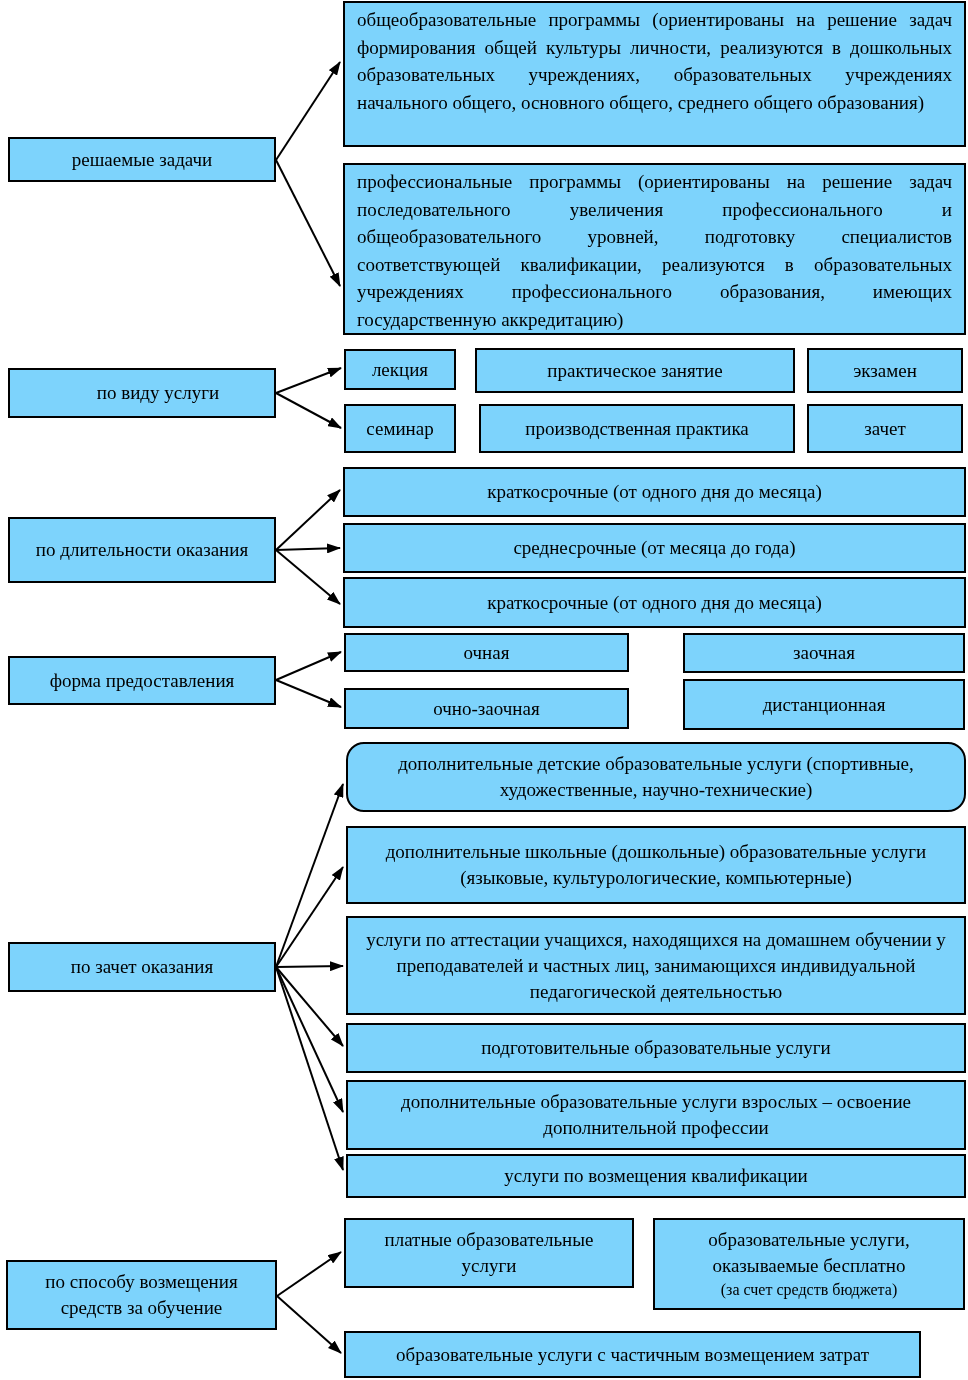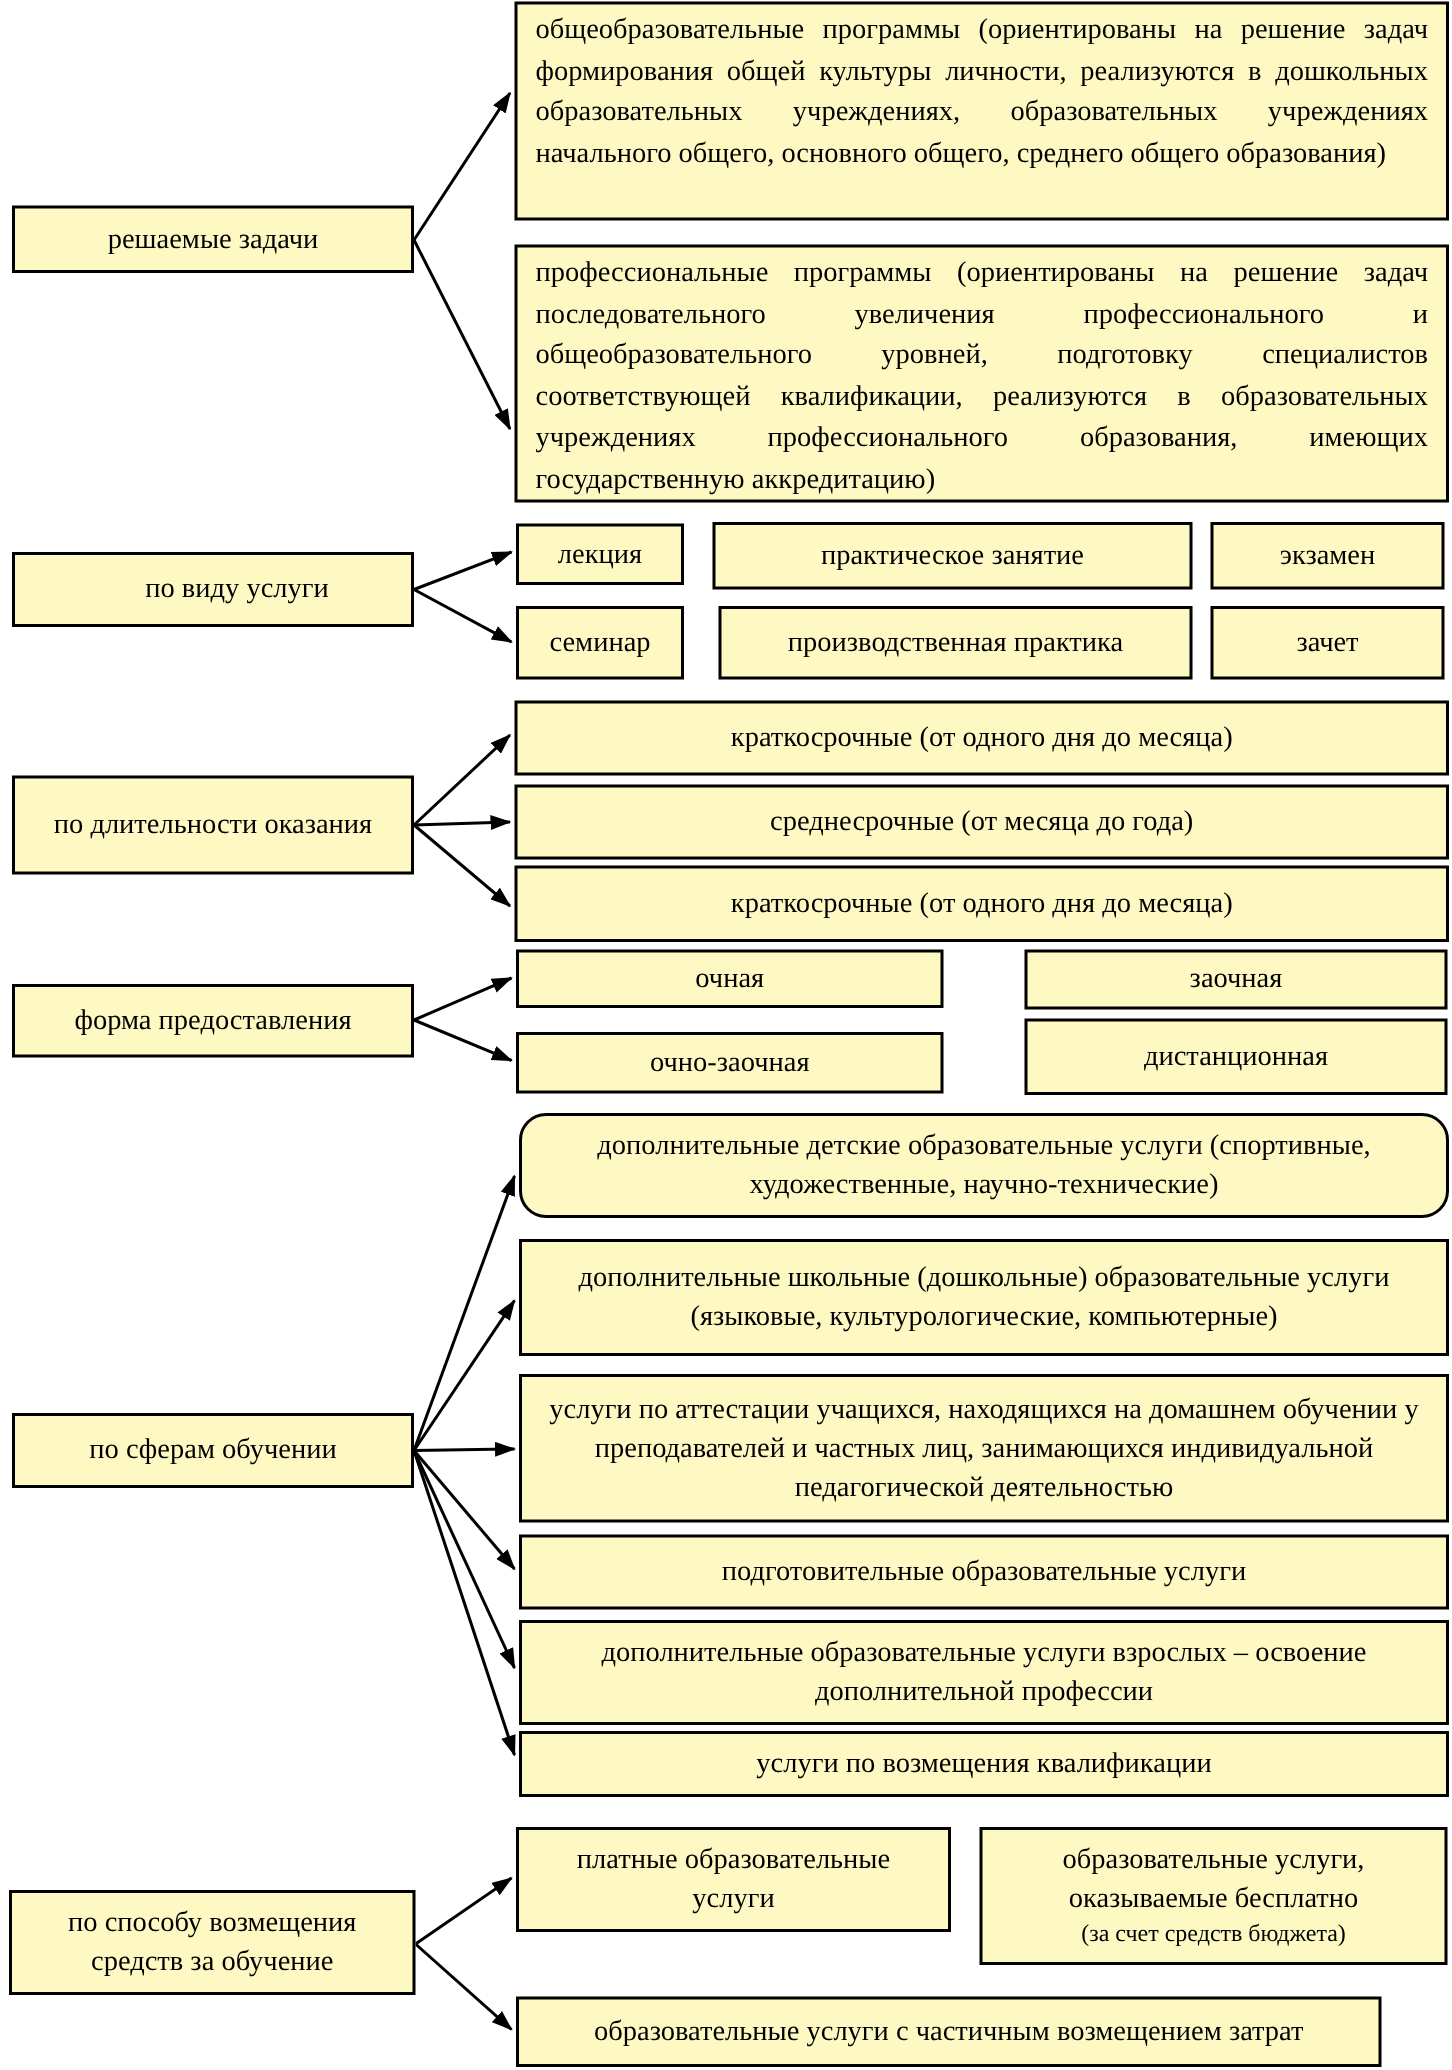--- a/index.html
+++ b/index.html
@@ -18,21 +18,21 @@
   }
   .arrows {
     position: absolute;
     left: 0;
     top: 0;
     z-index: 1;
   }
   .box {
     position: absolute;
     border: 2px solid #000000;
-    background: #fef9c3;
+    background: #7dd3fc;
     box-sizing: border-box;
     z-index: 2;
     display: flex;
     align-items: center;
     justify-content: center;
     text-align: center;
     font-size: 19px;
     line-height: 26px;
     padding: 2px 10px;
   }
@@ -105,21 +105,21 @@
   <div class="box" style="left:343px; top:467px; width:623px; height:50px;">краткосрочные (от одного дня до месяца)</div>
   <div class="box" style="left:343px; top:523px; width:623px; height:50px;">среднесрочные (от месяца до года)</div>
   <div class="box" style="left:343px; top:577px; width:623px; height:51px;">краткосрочные (от одного дня до месяца)</div>
 
   <div class="box" style="left:8px; top:656px; width:268px; height:49px;">форма предоставления</div>
   <div class="box" style="left:344px; top:633px; width:285px; height:39px;">очная</div>
   <div class="box" style="left:683px; top:633px; width:282px; height:40px;">заочная</div>
   <div class="box" style="left:344px; top:688px; width:285px; height:41px;">очно-заочная</div>
   <div class="box" style="left:683px; top:679px; width:282px; height:51px;">дистанционная</div>
 
-  <div class="box" style="left:8px; top:942px; width:268px; height:50px;">по сферам обучении</div>
+  <div class="box" style="left:8px; top:942px; width:268px; height:50px;">по зачет оказания</div>
   <div class="box" style="left:346px; top:742px; width:620px; height:70px;border-radius:18px;">дополнительные детские образовательные услуги (спортивные, художественные, научно-технические)</div>
   <div class="box" style="left:346px; top:826px; width:620px; height:78px;">дополнительные школьные (дошкольные) образовательные услуги (языковые, культурологические, компьютерные)</div>
   <div class="box" style="left:346px; top:916px; width:620px; height:99px;">услуги по аттестации учащихся, находящихся на домашнем обучении у преподавателей и частных лиц, занимающихся индивидуальной педагогической деятельностью</div>
   <div class="box" style="left:346px; top:1023px; width:620px; height:50px;">подготовительные образовательные услуги</div>
   <div class="box" style="left:346px; top:1080px; width:620px; height:70px;">дополнительные образовательные услуги взрослых – освоение дополнительной профессии</div>
   <div class="box" style="left:346px; top:1154px; width:620px; height:44px;">услуги по возмещения квалификации</div>
 
   <div class="box" style="left:6px; top:1260px; width:271px; height:70px;">по способу возмещения средств за обучение</div>
   <div class="box" style="left:344px; top:1218px; width:290px; height:70px;">платные образовательные услуги</div>
   <div class="box" style="left:653px; top:1218px; width:312px; height:92px;">

